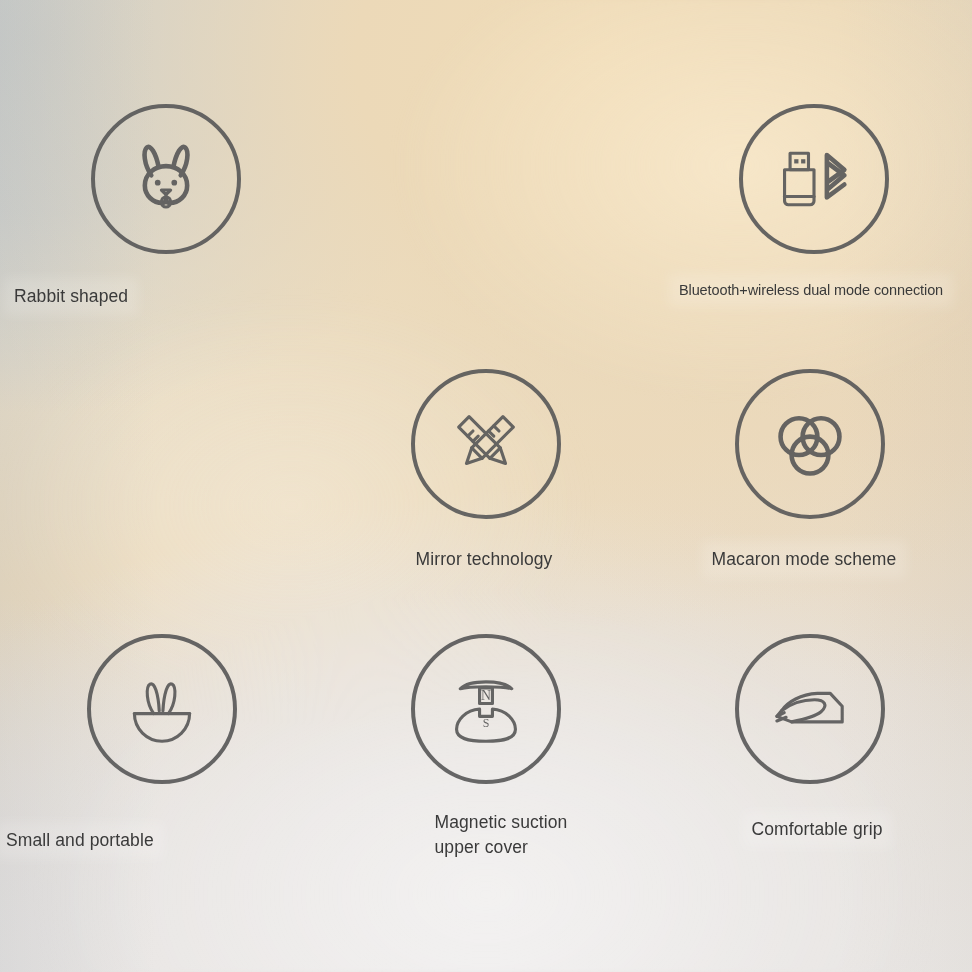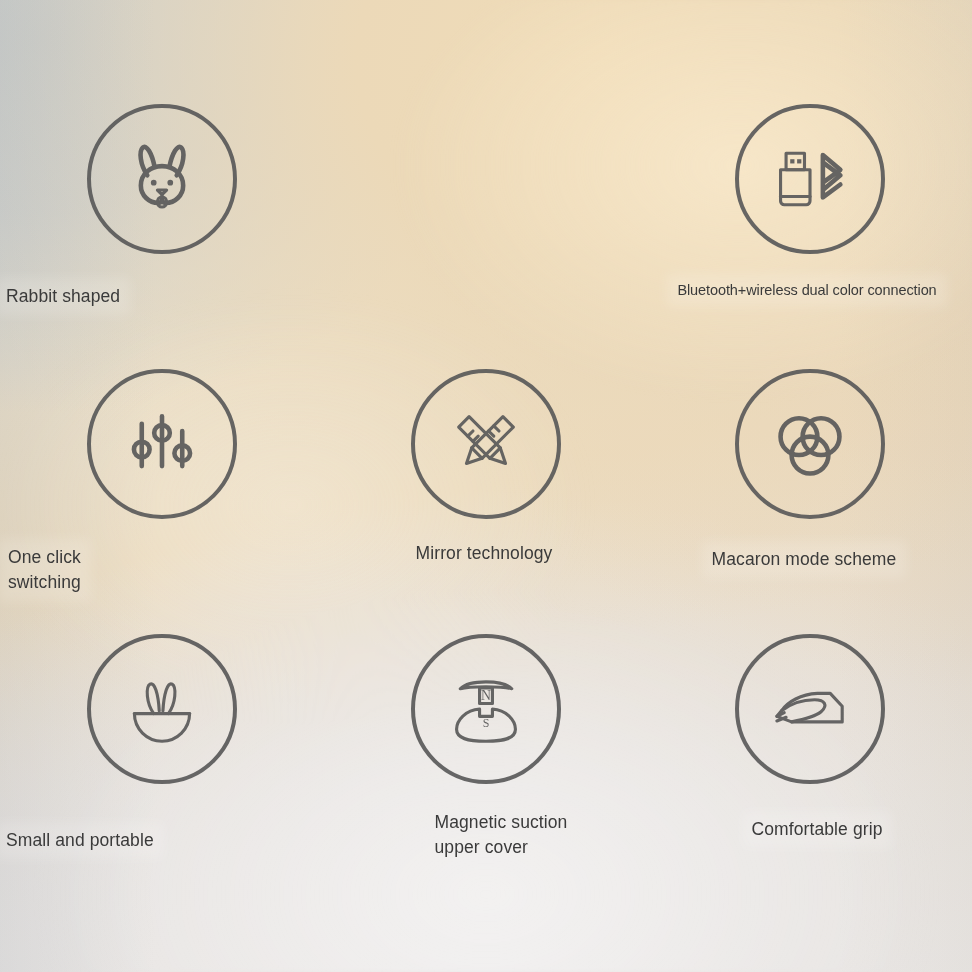--- a/index.html
+++ b/index.html
@@ -56,21 +56,21 @@
     display: grid;
     grid-template-columns: repeat(3, 1fr);
     grid-template-rows: 104px 265px 265px 265px 73px;
   }
   .cell {
     position: relative;
     display: flex;
     flex-direction: column;
     align-items: center;
   }
-  .cell.r1 { grid-row: 2; }
+  .cell.r1 { grid-row: 2; padding-left: 8px; }
   .cell.r2 { grid-row: 3; }
   .cell.r3 { grid-row: 4; }
   .cell.c1 { grid-column: 1; }
   .cell.c2 { grid-column: 2; }
   .cell.c3 { grid-column: 3; }
 
   
   .icon-ring {
     width: 150px;
     height: 150px;
@@ -128,21 +128,21 @@
   
   .cell.c1 .caption { align-self: flex-start; margin-left: 8px; }
   .cell.c2 .caption { align-self: center; }
   .cell.c3 .caption { align-self: center; }
 
   .cell.r1.c1 .caption { margin-top: 30px; margin-left: 6px; }
   .cell.r1.c2 .caption { margin-top: 28px; margin-left: -4px; }
   .cell.r1.c3 .caption { margin-top: 26px; margin-left: -6px; }
 
   .cell.r2.c1 .caption { margin-top: 26px; margin-left: 8px; }
-  .cell.r2.c2 .caption { margin-top: 22px; margin-left: -4px; }
+  .cell.r2.c2 .caption { margin-top: 28px; margin-left: -4px; }
   .cell.r2.c3 .caption { margin-top: 28px; margin-left: -12px; }
 
   .cell.r3.c1 .caption { margin-top: 44px; margin-left: 6px; }
   .cell.r3.c2 .caption { margin-top: 26px; margin-left: 30px; }
   .cell.r3.c3 .caption { margin-top: 33px; margin-left: 14px; }
 
   
   .caption.haze::before {
     content: "";
     position: absolute;
@@ -193,37 +193,23 @@
           <path class="st-thin" d="M24 22 L44 22 L44 40 L24 40 Z"></path>
           <rect class="sf" x="28.5" y="28.5" width="4.6" height="4.6"></rect>
           <rect class="sf" x="36.0" y="28.5" width="4.6" height="4.6"></rect>
           <path class="st-thin" d="M18 40 L50 40 L50 74 C50 76.2 48.2 78 46 78
                                    L22 78 C19.8 78 18 76.2 18 74 Z"></path>
           <path class="st-thin" d="M18 69 L50 69"></path>
 
           <path class="st" d="M64 32 L83 46 L64 62 L64 24 L83 40 L64 54 L64 70 L83 56"></path>
         </svg>
       </div>
-      <div class="caption small haze">Bluetooth+wireless dual color connection</div>
-    </div>
-
-    <div class="cell r2 c1">
-      <div class="icon-ring">
-        <svg viewBox="0 0 100 100" aria-hidden="true">
-          <path class="st" d="M28 28 L28 74"></path>
-          <path class="st" d="M50 20 L50 74"></path>
-          <path class="st" d="M72 36 L72 74"></path>
-          <circle class="st" cx="28" cy="56" r="8.5"></circle>
-          <circle class="st" cx="50" cy="38" r="8.5"></circle>
-          <circle class="st" cx="72" cy="60" r="8.5"></circle>
-        </svg>
-      </div>
-      <div class="caption haze">One click
-switching</div>
-    </div>
+      <div class="caption small haze">Bluetooth+wireless dual mode connection</div>
+    </div>
+
 
     <div class="cell r2 c2">
       <div class="icon-ring">
         <svg viewBox="0 0 100 100" aria-hidden="true">
           <g transform="rotate(45 50 50)">
             <path class="st-thin" d="M42 16 L58 16 L58 64 L50 80 L42 64 Z"></path>
             <path class="st-thin" d="M42 30 L50 30"></path>
             <path class="st-thin" d="M42 38 L50 38"></path>
             <path class="st-thin" d="M42 64 L58 64"></path>
           </g>

